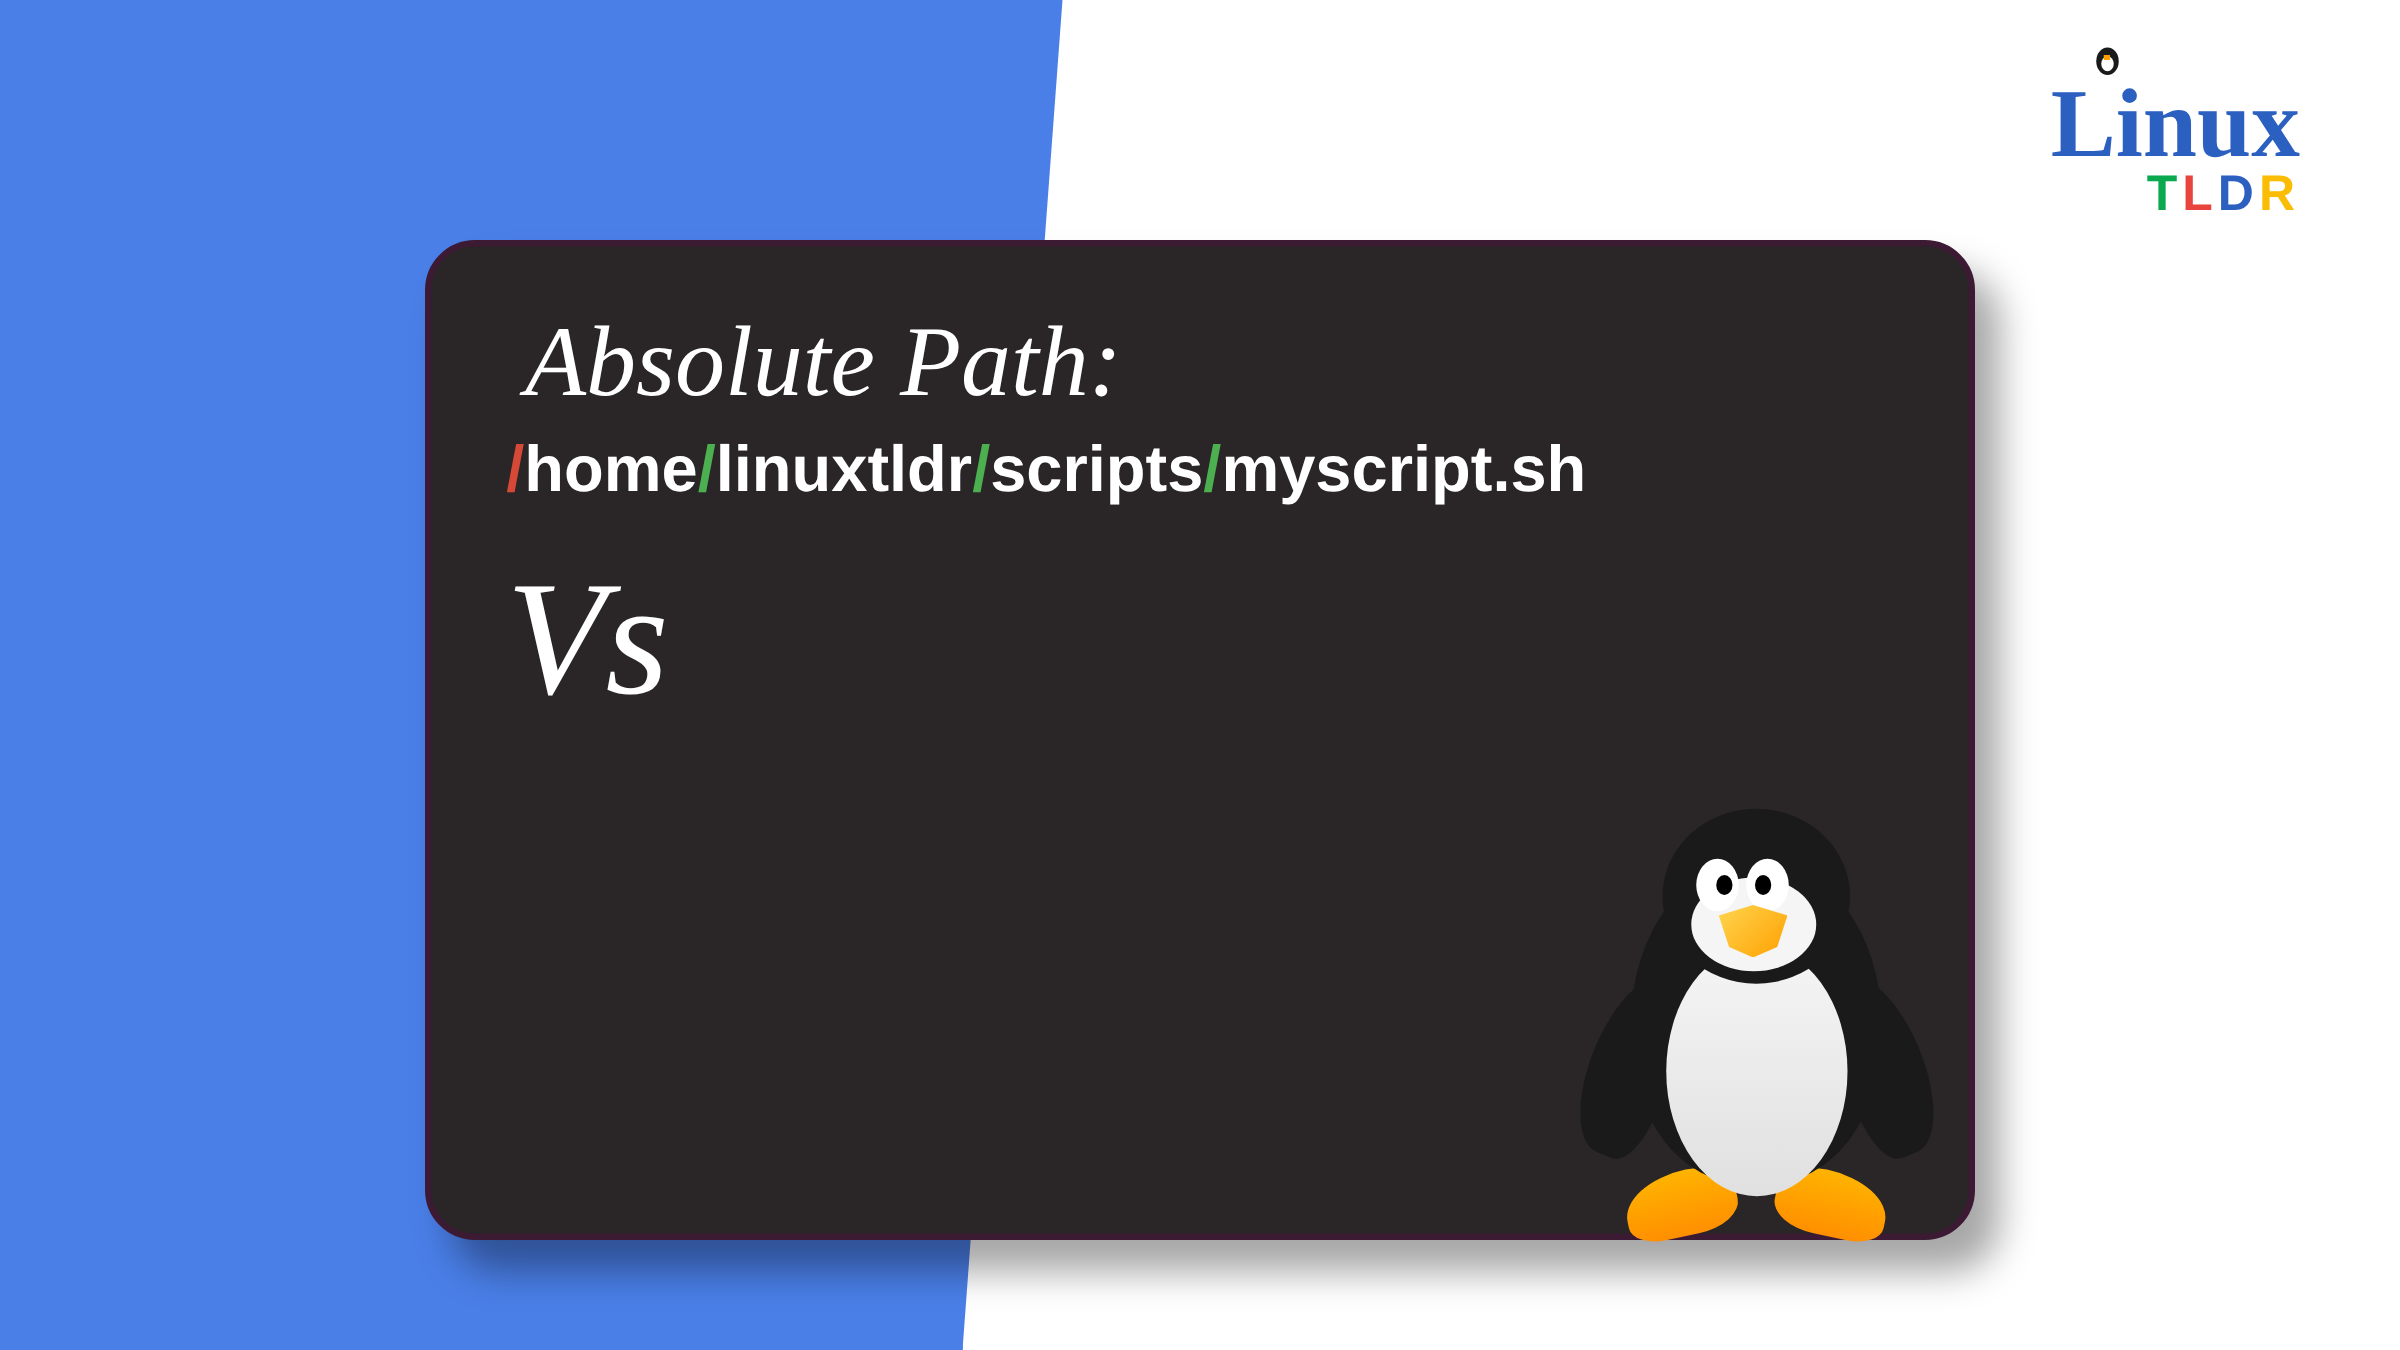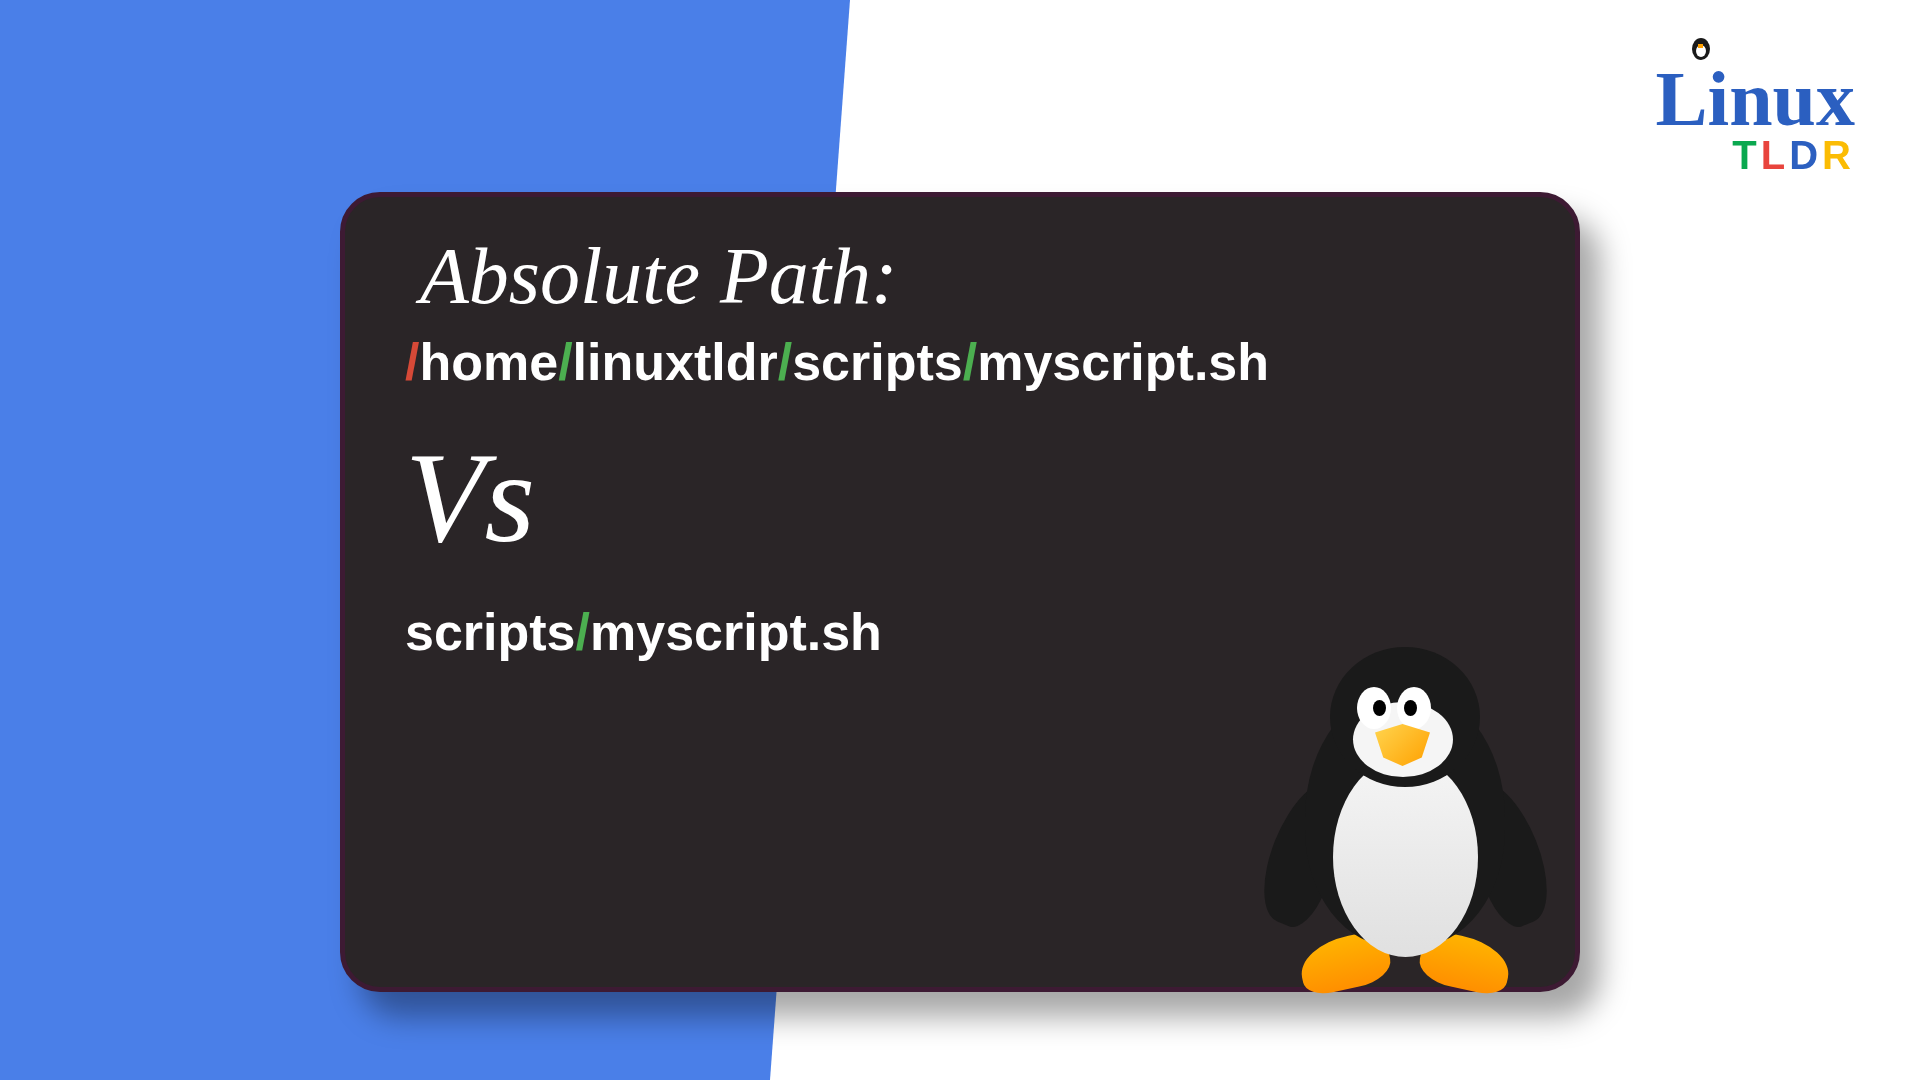--- a/index.html
+++ b/index.html
@@ -23,21 +23,21 @@
       right: 0;
       width: 1150px;
       height: 100%;
       background: white;
       clip-path: polygon(80px 0, 100% 0, 100% 100%, 0 100%);
     }
     
     .logo {
       position: absolute;
       top: 60px;
-      right: 65px;
+      right: 80px;
       text-align: right;
     }
     
     .logo-top {
       font-size: 78px;
       font-weight: bold;
       color: #2b5fc0;
       font-family: 'Georgia', serif;
       line-height: 1;
       position: relative;
@@ -66,21 +66,21 @@
     .card {
       position: absolute;
       top: 192px;
       left: 340px;
       width: 1240px;
       height: 800px;
       background: #2a2527;
       border-radius: 40px;
       border: 5px solid #3d1a33;
       box-shadow: 20px 25px 30px rgba(0,0,0,0.35);
-      padding: 34px 60px;
+      padding: 48px 60px;
     }
     
     .heading {
       font-family: 'Brush Script MT', cursive;
       font-size: 80px;
       color: white;
       font-style: italic;
       margin-bottom: 10px;
       margin-left: 15px;
     }
@@ -296,23 +296,20 @@
 </div>
 
 <div class="card">
   <div class="heading">Absolute Path:</div>
   <div class="path-text">
     <span class="slash-red">/</span><span>home</span><span class="slash-green">/</span><span>linuxtldr</span><span class="slash-green">/</span><span>scripts</span><span class="slash-green">/</span><span>myscript.sh</span>
   </div>
 
   <div class="vs-text">Vs</div>
 
-  <div class="path-text">
-    <span>scripts</span><span class="slash-green">/</span><span>myscript.sh</span>
-  </div>
 
   <div class="tux-penguin">
     <div class="penguin-wing-left"></div>
     <div class="penguin-wing-right"></div>
     <div class="penguin-foot-left"></div>
     <div class="penguin-foot-right"></div>
     <div class="penguin-body"></div>
     <div class="penguin-belly"></div>
     <div class="penguin-head"></div>
     <div class="penguin-face"></div>

